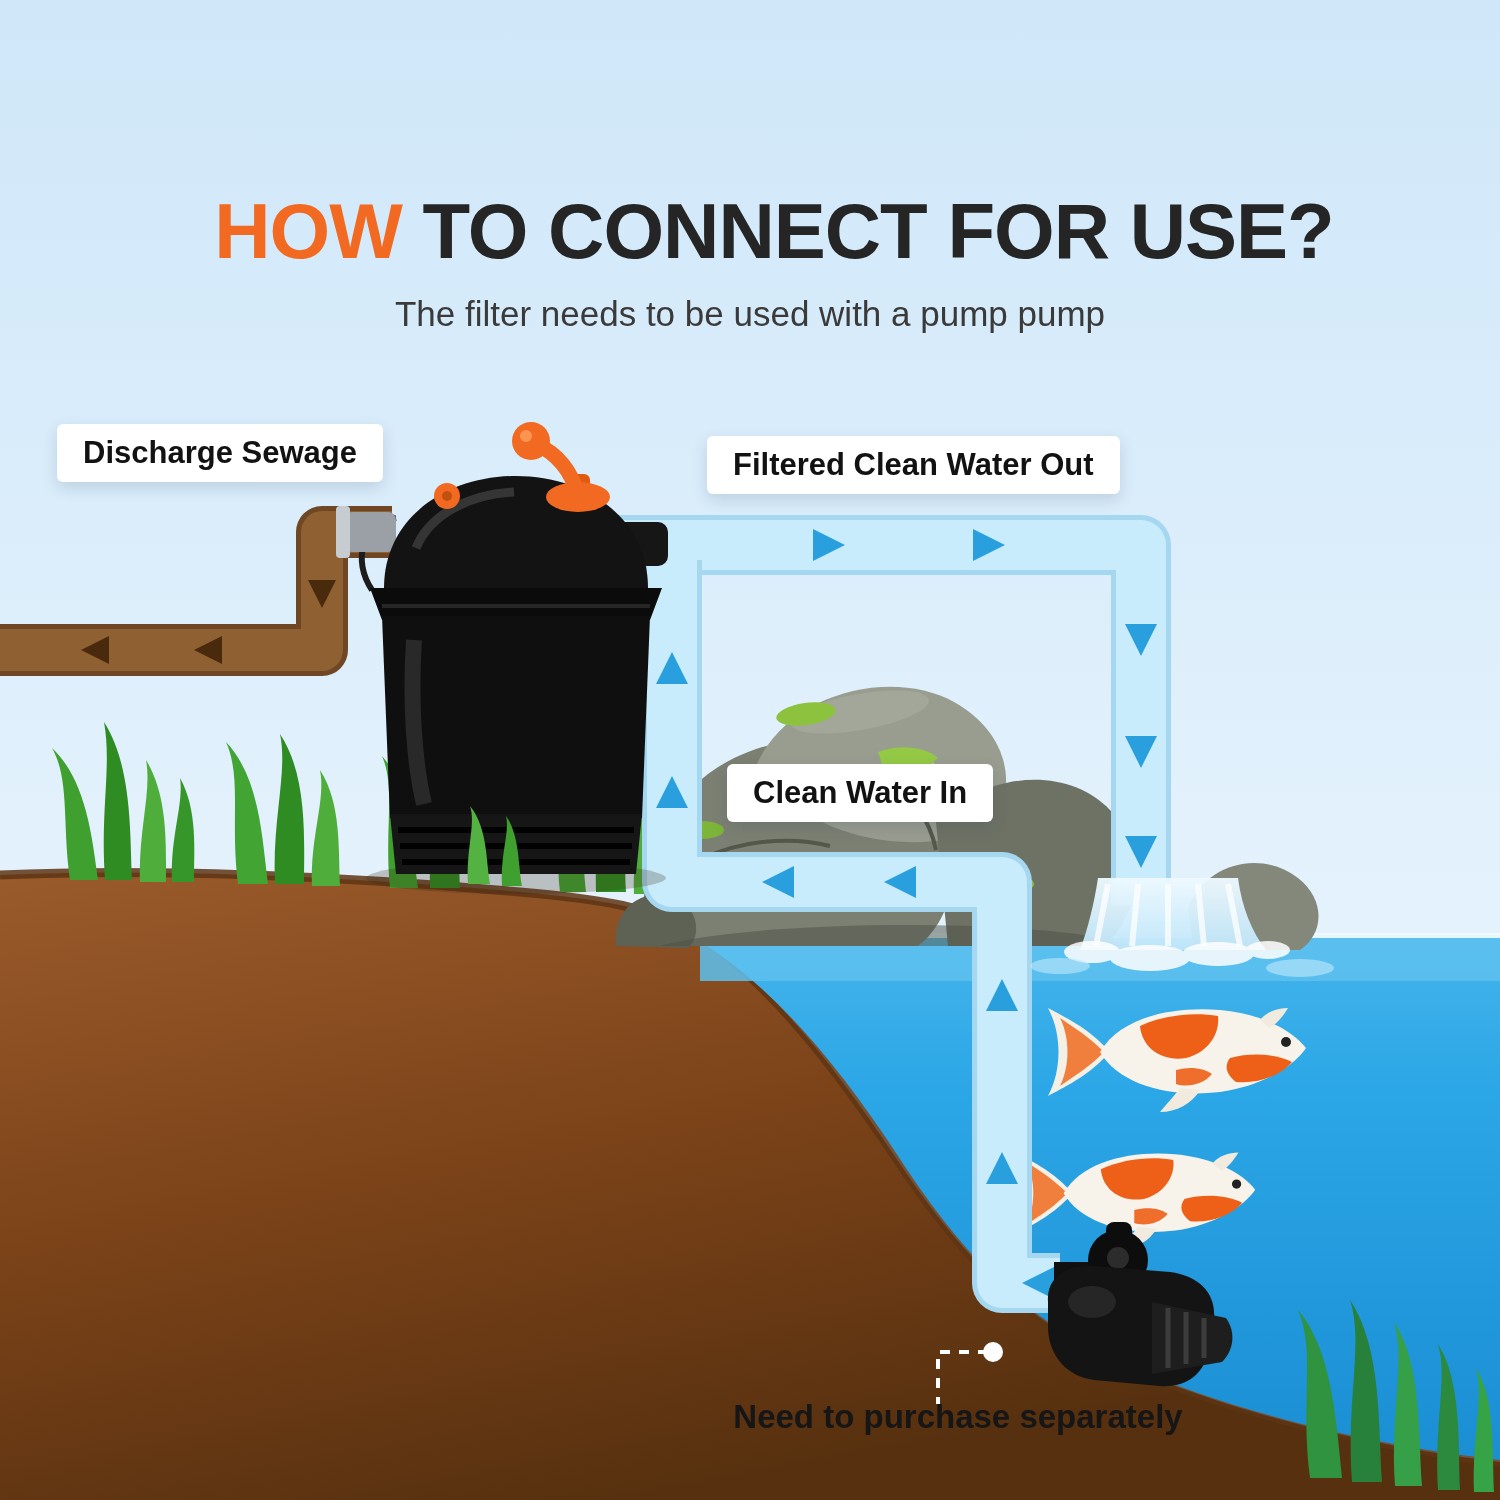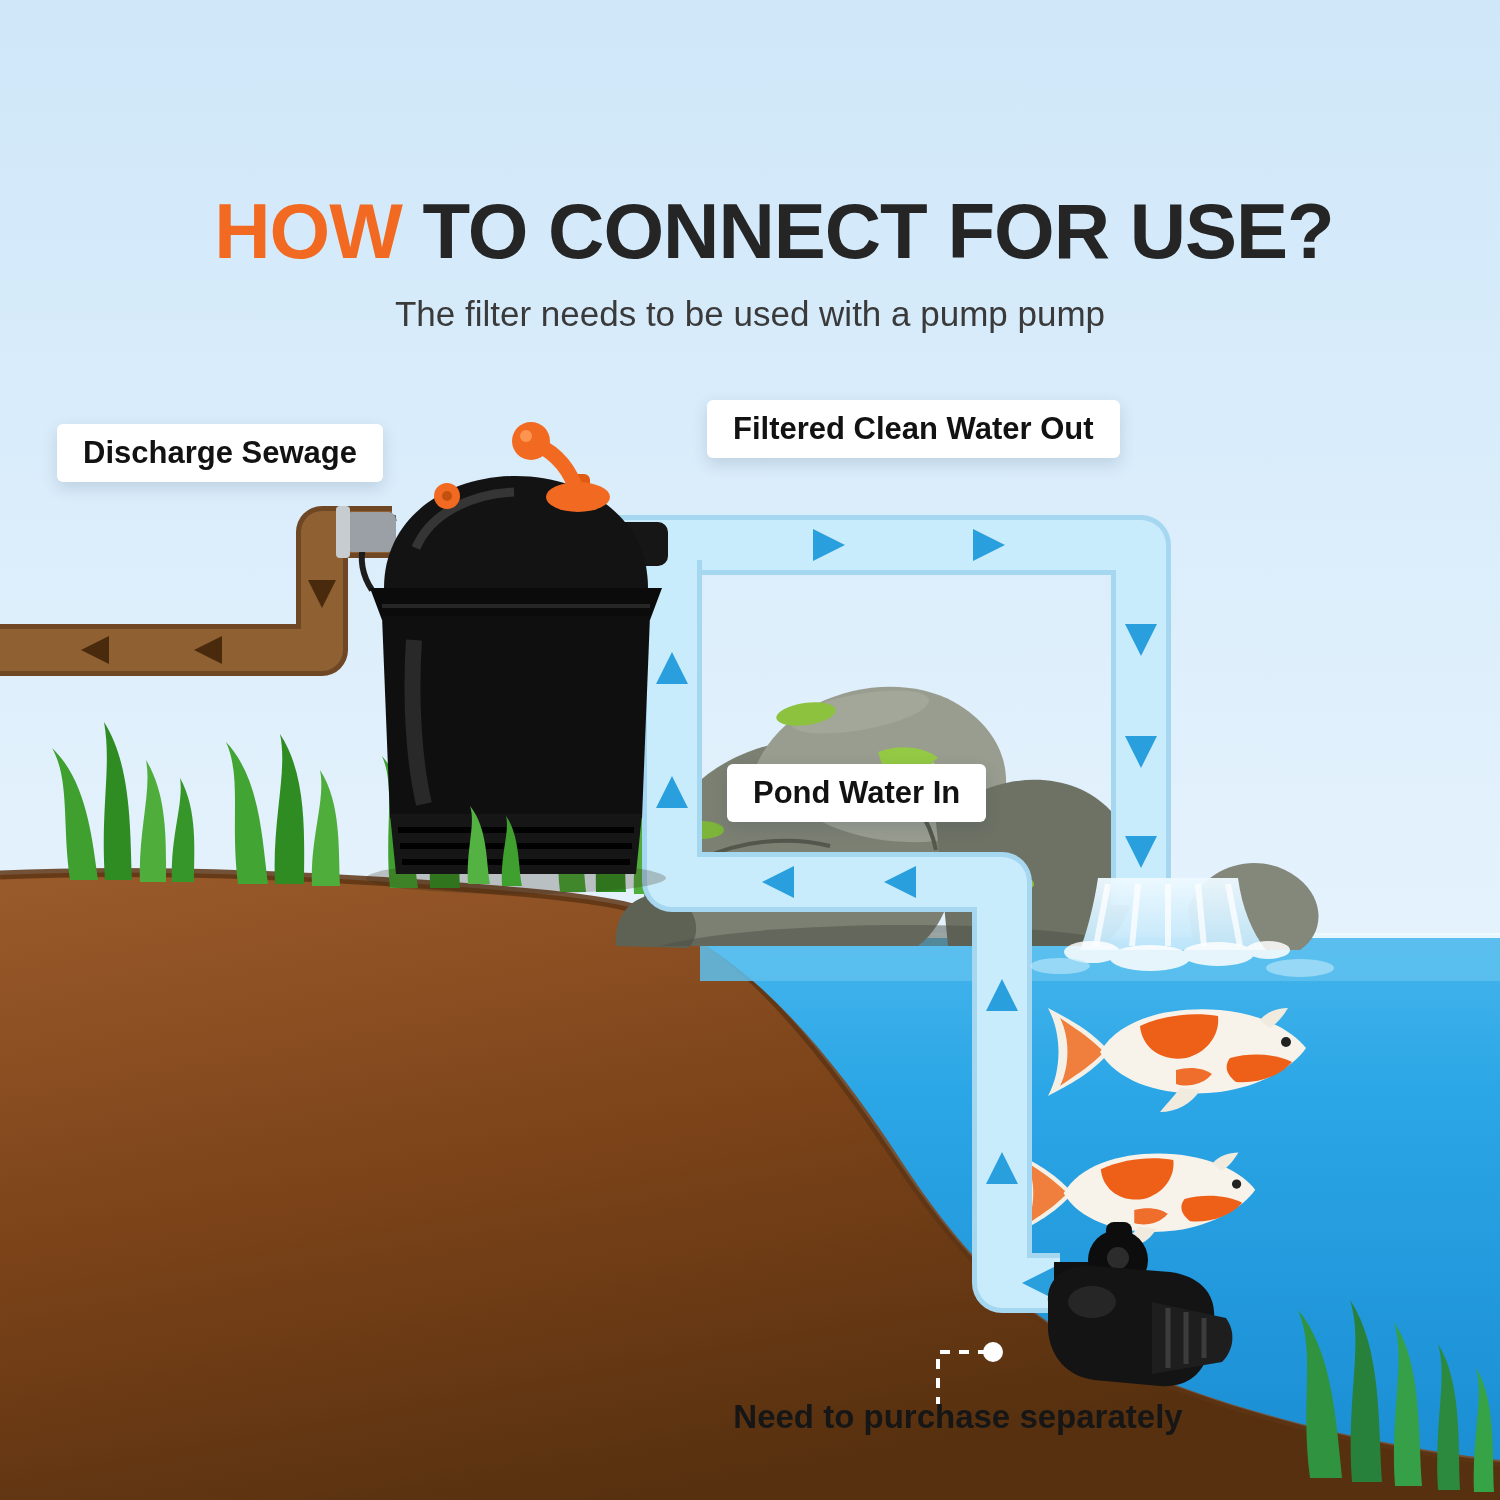--- a/index.html
+++ b/index.html
@@ -16,21 +16,21 @@
   .subtitle{
     position:absolute;top:294px;left:0;width:100%;text-align:center;
     font-size:35px;font-weight:400;color:#3a3a3a;
   }
   .label{
     position:absolute;background:#ffffff;border-radius:6px;
     padding:11px 26px;font-size:31px;font-weight:700;color:#121212;
     box-shadow:0 6px 16px rgba(40,60,90,.16);white-space:nowrap;
   }
   .label-discharge{left:57px;top:424px;}
-  .label-cleanout{left:707px;top:400px;}
+  .label-cleanout{left:707px;top:436px;}
   .label-pondin{left:727px;top:764px;}
   .note{
     position:absolute;top:1398px;left:0;width:1916px;
     font-size:33px;font-weight:600;color:#161616;text-align:center;
     width:100%;transform:translateX(208px);
   }
 </style>
 </head>
 <body>
 
@@ -243,16 +243,16 @@
       <circle cx="993" cy="1352" r="10" fill="#ffffff"></circle>
     </g>
   </svg>
 
   <div class="title"><span class="hl">HOW</span><span> TO CONNECT FOR USE?</span></div>
 
   <div class="subtitle">The filter needs to be used with a pump pump</div>
 
   <div class="label label-discharge">Discharge Sewage</div>
   <div class="label label-cleanout">Filtered Clean Water Out</div>
-  <div class="label label-pondin">Pond Water In</div>
+  <div class="label label-pondin">Clean Water In</div>
 
   <div class="note">Need to purchase separately</div>
 </div>
 
 </body></html>

